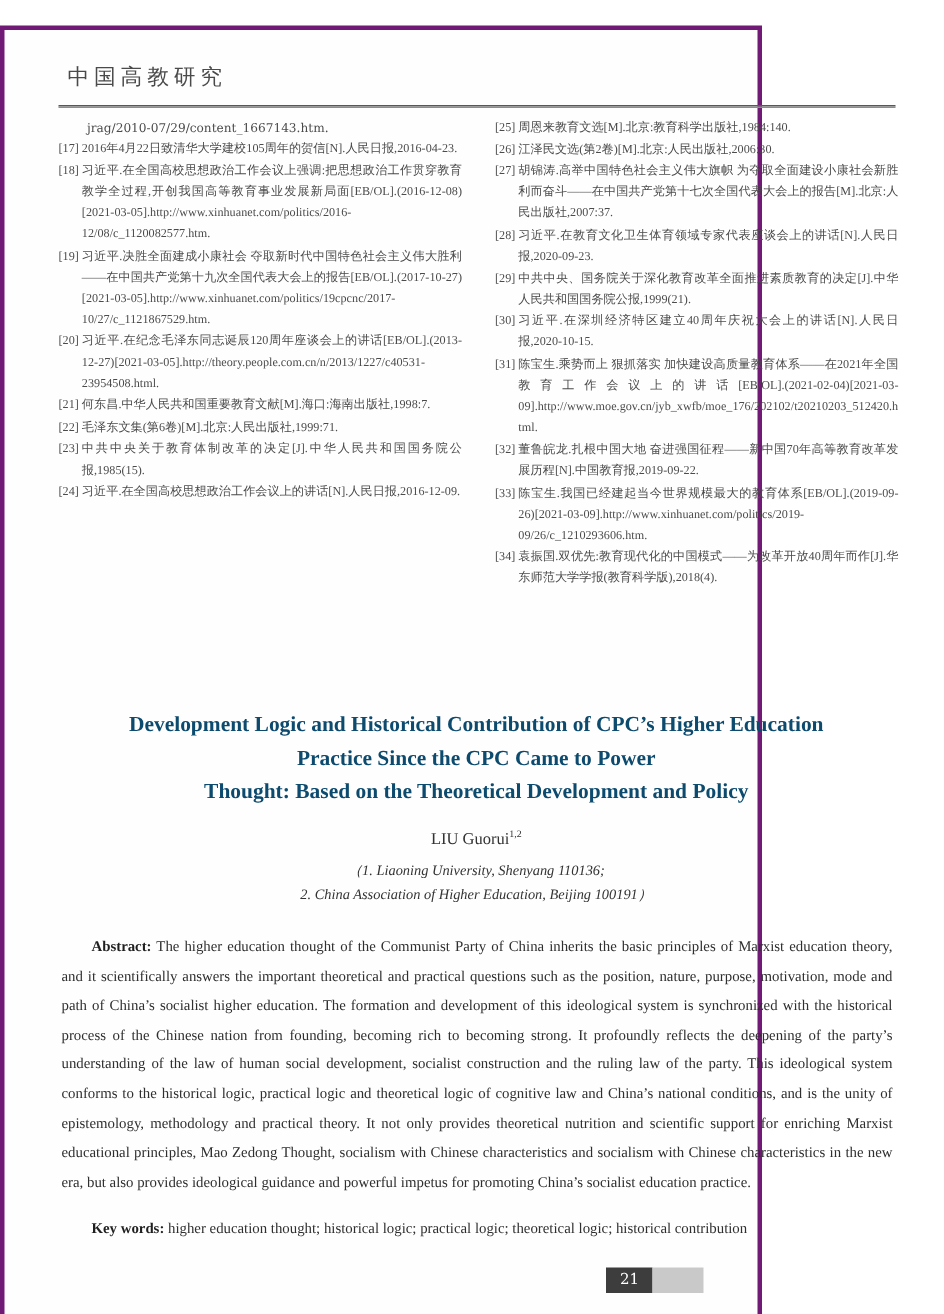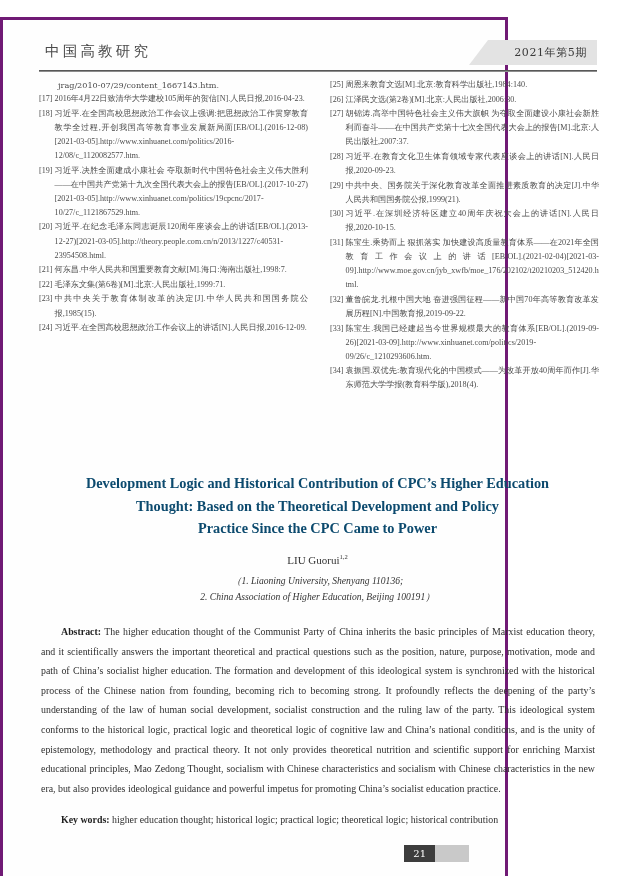--- a/index.html
+++ b/index.html
@@ -219,23 +219,20 @@
     background: #c9c9c9;
   }
 </style>
 </head>
 <body>
 
 <div class="page">
 
   <div class="header">
     <div class="header-title">中国高教研究</div>
-    <div class="header-tab">
-      <span class="header-issue">2021年第5期</span>
-    </div>
     <div class="header-rule"></div>
   </div>
 
   <div class="refs">
     <div class="ref-col" id="col-left">
         <div class="ref-cont">jrag/2010-07/29/content_1667143.htm.</div>
         <div class="ref">
           <span class="ref-num">[17]</span>
           <span class="ref-text">2016年4月22日致清华大学建校105周年的贺信[N].人民日报,2016-04-23.</span>
         </div>
@@ -307,22 +304,22 @@
         </div>
         <div class="ref">
           <span class="ref-num">[34]</span>
           <span class="ref-text">袁振国.双优先:教育现代化的中国模式——为改革开放40周年而作[J].华东师范大学学报(教育科学版),2018(4).</span>
         </div>
       </div>
   </div>
 
   <div class="en-title" id="en-title">
       <div>Development Logic and Historical Contribution of CPC’s Higher Education</div>
+      <div>Practice Since the CPC Came to Power</div>
       <div>Thought: Based on the Theoretical Development and Policy</div>
-      <div>Practice Since the CPC Came to Power</div>
     </div>
 
   <div class="author">
     <span>LIU Guorui</span><sup>1,2</sup>
   </div>
 
   <div class="affil" id="affil">
       <div>（1. Liaoning University, Shenyang  110136;</div>
       <div>2. China Association of Higher Education, Beijing  100191）</div>
     </div>

